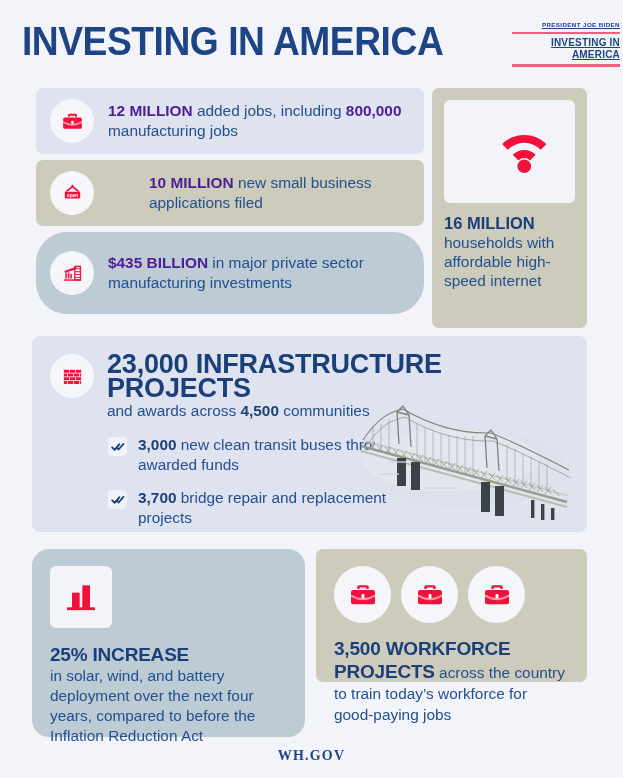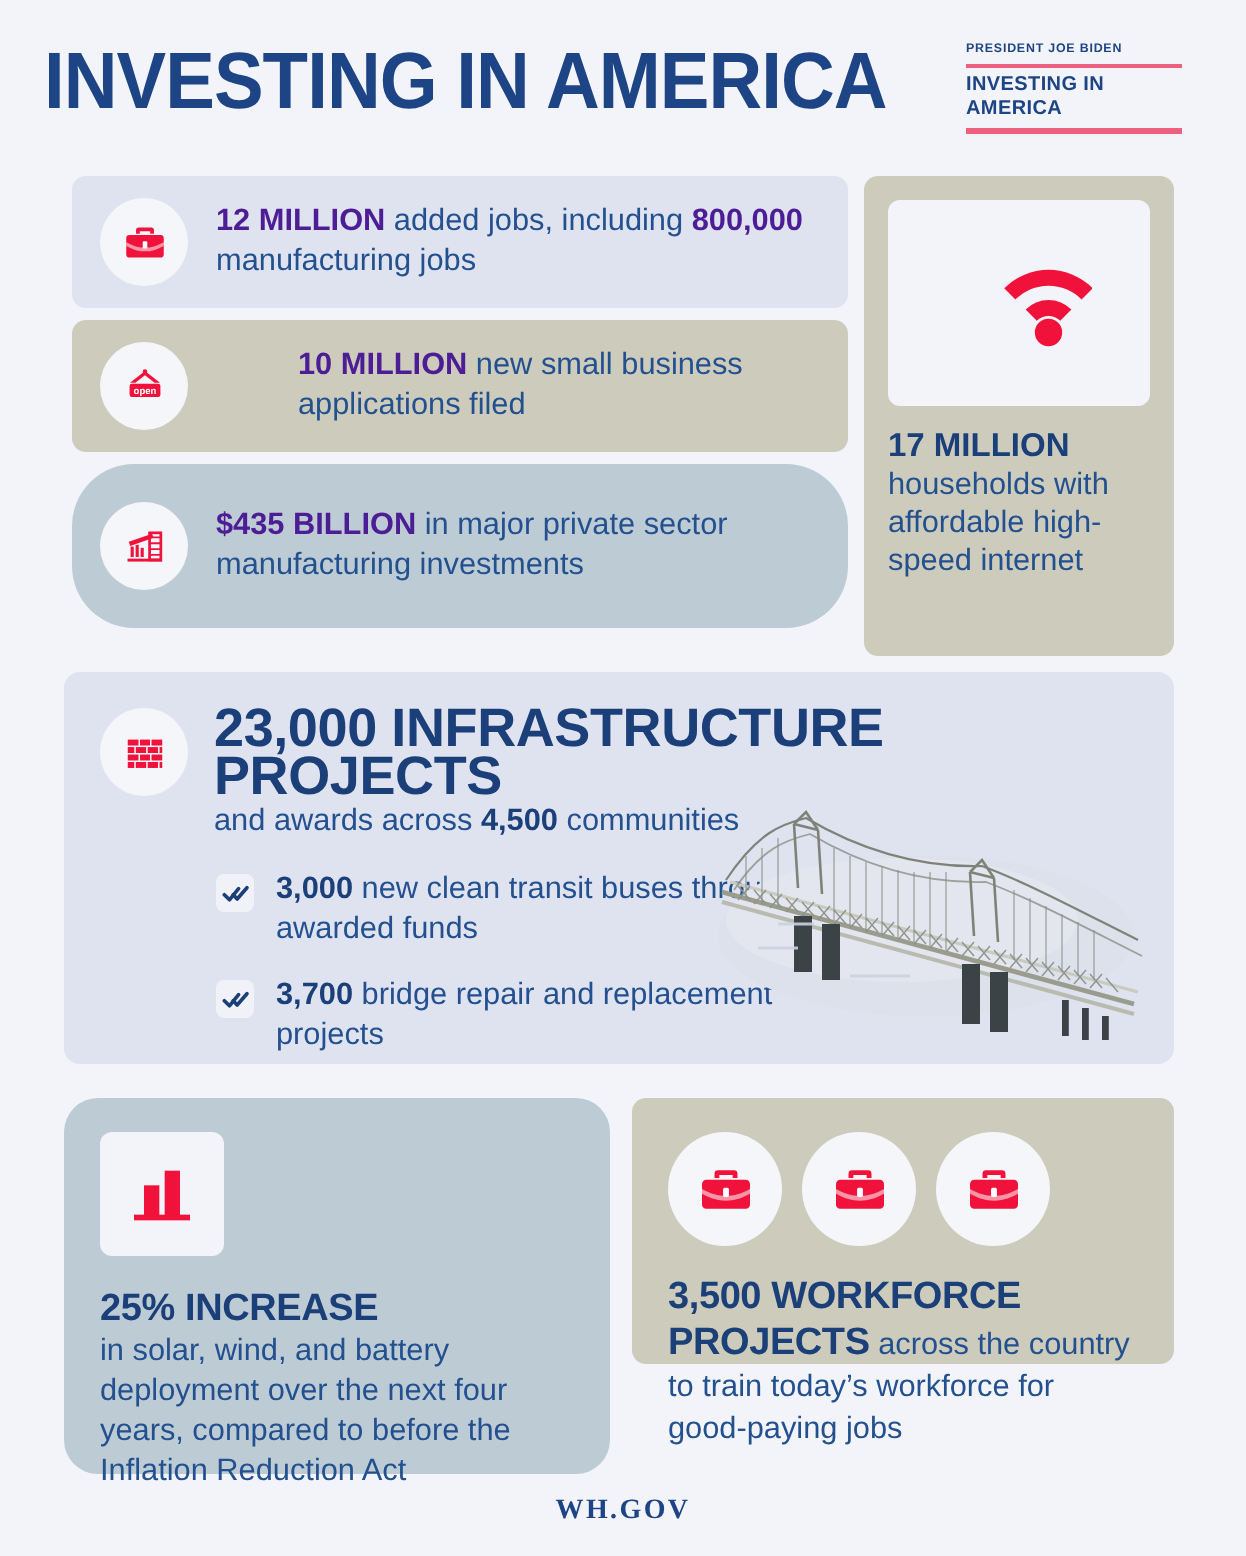--- a/index.html
+++ b/index.html
@@ -15,21 +15,21 @@
   
   .header{position:absolute;left:0;top:0;width:623px;height:82px;}
   .title{
     position:absolute;left:22px;top:21px;
     font-size:40px;line-height:40px;font-weight:700;
     letter-spacing:-0.5px;
     color:#1d4485;
     transform:scaleX(0.93);transform-origin:left top;
     white-space:nowrap;
   }
-  .logo{position:absolute;left:483px;top:20px;width:108px;text-align:left;}
+  .logo{position:absolute;left:512px;top:20px;width:108px;text-align:right;text-decoration:underline;}
   .logo-top{
     font-size:6.2px;font-weight:700;letter-spacing:0.4px;
     color:#1d4485;line-height:9px;white-space:nowrap;
   }
   .logo-rule{height:2.5px;background:#ef5f7e;margin:2.5px 0 3px;}
   .logo-rule.bottom{margin:3px 0 0;}
   .logo-main{
     font-size:10px;font-weight:700;letter-spacing:0.2px;
     color:#1d4485;line-height:12px;
   }
@@ -193,21 +193,21 @@
     <div class="net-icon-box">
       <svg width="72" height="72" viewBox="0 0 100 100" aria-hidden="true">
         <g transform="rotate(-45 50 50)">
           <circle cx="50" cy="78" r="9.5" fill="#f1123b"></circle>
           <path d="M50 55.5a22.5 22.5 0 0 1 22.5 22.5h-11A11.5 11.5 0 0 0 50 66.5z" fill="#f1123b"></path>
           <path d="M50 34.5A43.5 43.5 0 0 1 93.5 78h-11A32.5 32.5 0 0 0 50 45.5z" fill="#f1123b"></path>
         </g>
       </svg>
     </div>
     <div class="net-txt">
-      <b>17 MILLION</b><br>
+      <b>16 MILLION</b><br>
       <span>households with affordable high-speed internet</span>
     </div>
   </div>
 
   <div class="infra">
     <div class="infra-head">
       <div class="ico-wrap">
         <svg width="23" height="23" viewBox="0 0 24 24" aria-hidden="true">
           <g fill="#f1123b">
             <rect x="3" y="5" width="5.6" height="3.1"></rect>

